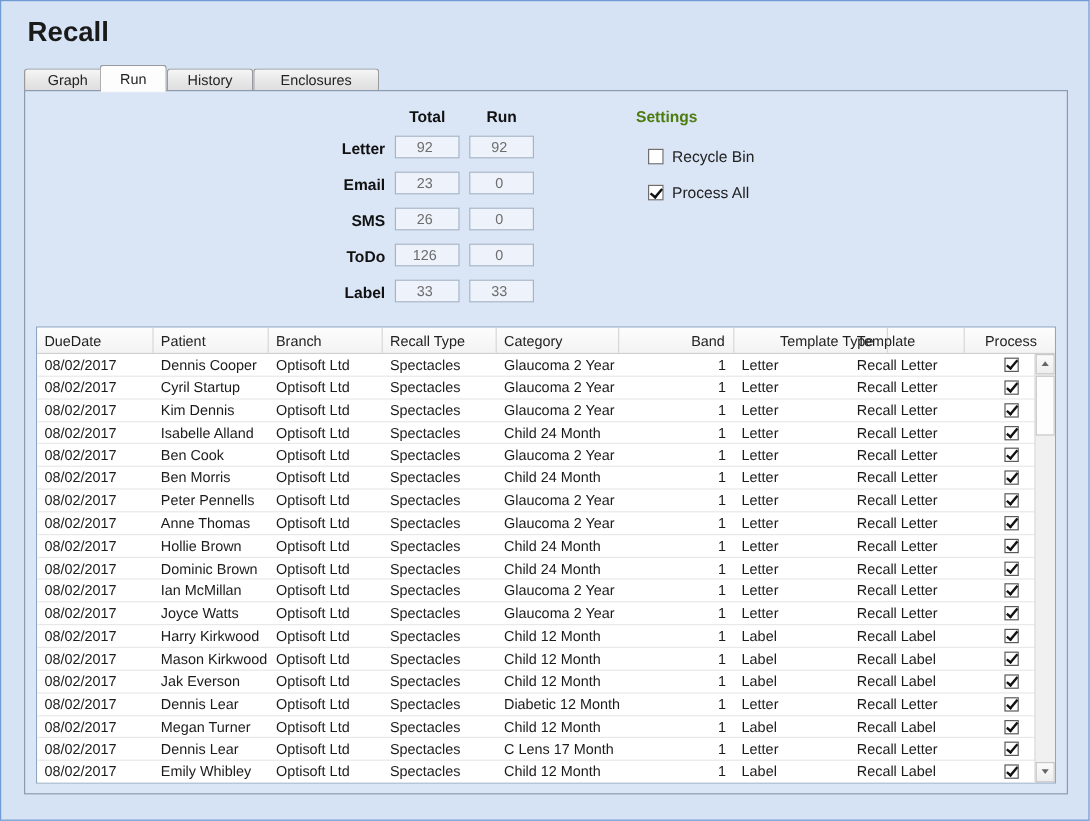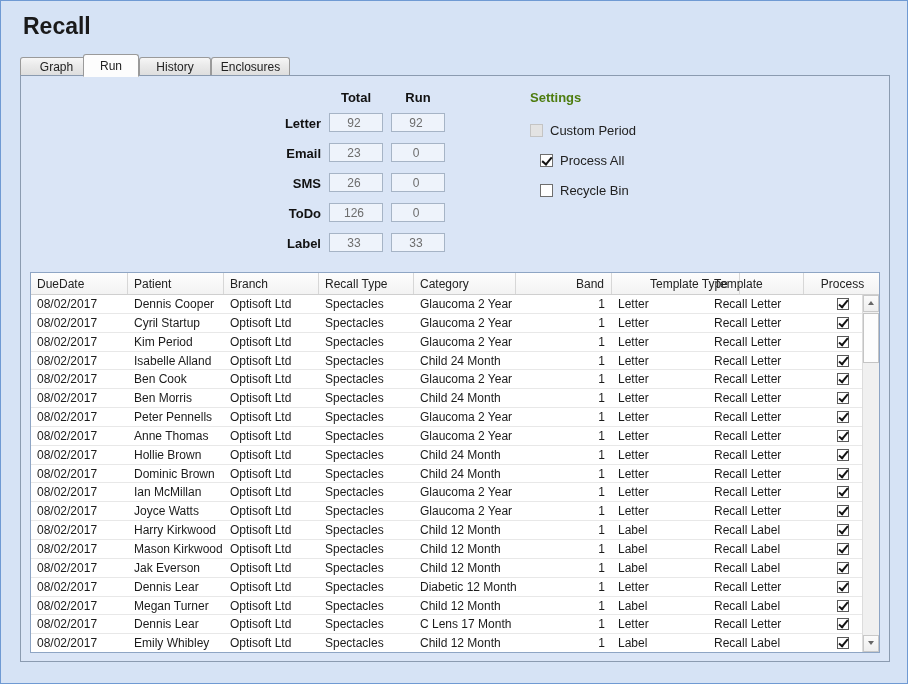--- a/index.html
+++ b/index.html
@@ -326,21 +326,21 @@
 <body>
 
 <div id="app-window">
 
   <div id="page-title">Recall</div>
 
   <div id="tab-strip">
       <div class="tab" style="left: 0px; width: 73px;">Graph</div>
       <div class="tab active" style="left: 63px; width: 56px;">Run</div>
       <div class="tab" style="left: 119px; width: 72px;">History</div>
-      <div class="tab" style="left: 191px; width: 79px;">Enclosures</div>
+      <div class="tab" style="left: 191px; width: 105px;">Enclosures</div>
     </div>
 
   <div id="main-panel">
 
     <div id="counts-grid">
       <div class="counts-header">
         <div class="col-head total">Total</div>
         <div class="col-head run">Run</div>
       </div>
       <div id="counts-rows">
@@ -368,31 +368,27 @@
             <div class="row-label">Label</div>
             <div class="count-box total">33</div>
             <div class="count-box run">33</div>
           </div>
         </div>
     </div>
 
     <div id="settings-section">
       <div id="settings-title">Settings</div>
       <div id="settings-list">
-          <div class="setting-row">
-            <span class="cb disabled"></span>
-            <span class="setting-label">Custom Period</span>
+          <div class="setting-row indent">
+            <span class="cb"></span>
+            <span class="setting-label">Recycle Bin</span>
           </div>
           <div class="setting-row indent">
             <span class="cb checked"></span>
             <span class="setting-label">Process All</span>
-          </div>
-          <div class="setting-row indent">
-            <span class="cb"></span>
-            <span class="setting-label">Recycle Bin</span>
           </div>
         </div>
     </div>
 
     <div id="data-grid">
       <div id="grid-header">
           <div class="hcell" style="left: 0px; width: 97px;">DueDate</div>
           <div class="hcell" style="left: 97px; width: 96px;">Patient</div>
           <div class="hcell" style="left: 193px; width: 95px;">Branch</div>
           <div class="hcell" style="left: 288px; width: 95px;">Recall Type</div>
@@ -420,21 +416,21 @@
             <div class="gcell" style="left: 193px; width: 95px;">Optisoft Ltd</div>
             <div class="gcell" style="left: 288px; width: 95px;">Spectacles</div>
             <div class="gcell" style="left: 383px; width: 102px;">Glaucoma 2 Year</div>
             <div class="gcell right" style="left: 485px; width: 96px;">1</div>
             <div class="gcell" style="left: 581px; width: 96px;">Letter</div>
             <div class="gcell" style="left: 677px; width: 96px;">Recall Letter</div>
             <div class="gcell center" style="left: 773px; width: 78px;"><span class="rowcb checked"></span></div>
           </div>
           <div class="grow">
             <div class="gcell" style="left: 0px; width: 97px;">08/02/2017</div>
-            <div class="gcell" style="left: 97px; width: 96px;">Kim Period</div>
+            <div class="gcell" style="left: 97px; width: 96px;">Kim Dennis</div>
             <div class="gcell" style="left: 193px; width: 95px;">Optisoft Ltd</div>
             <div class="gcell" style="left: 288px; width: 95px;">Spectacles</div>
             <div class="gcell" style="left: 383px; width: 102px;">Glaucoma 2 Year</div>
             <div class="gcell right" style="left: 485px; width: 96px;">1</div>
             <div class="gcell" style="left: 581px; width: 96px;">Letter</div>
             <div class="gcell" style="left: 677px; width: 96px;">Recall Letter</div>
             <div class="gcell center" style="left: 773px; width: 78px;"><span class="rowcb checked"></span></div>
           </div>
           <div class="grow">
             <div class="gcell" style="left: 0px; width: 97px;">08/02/2017</div>

